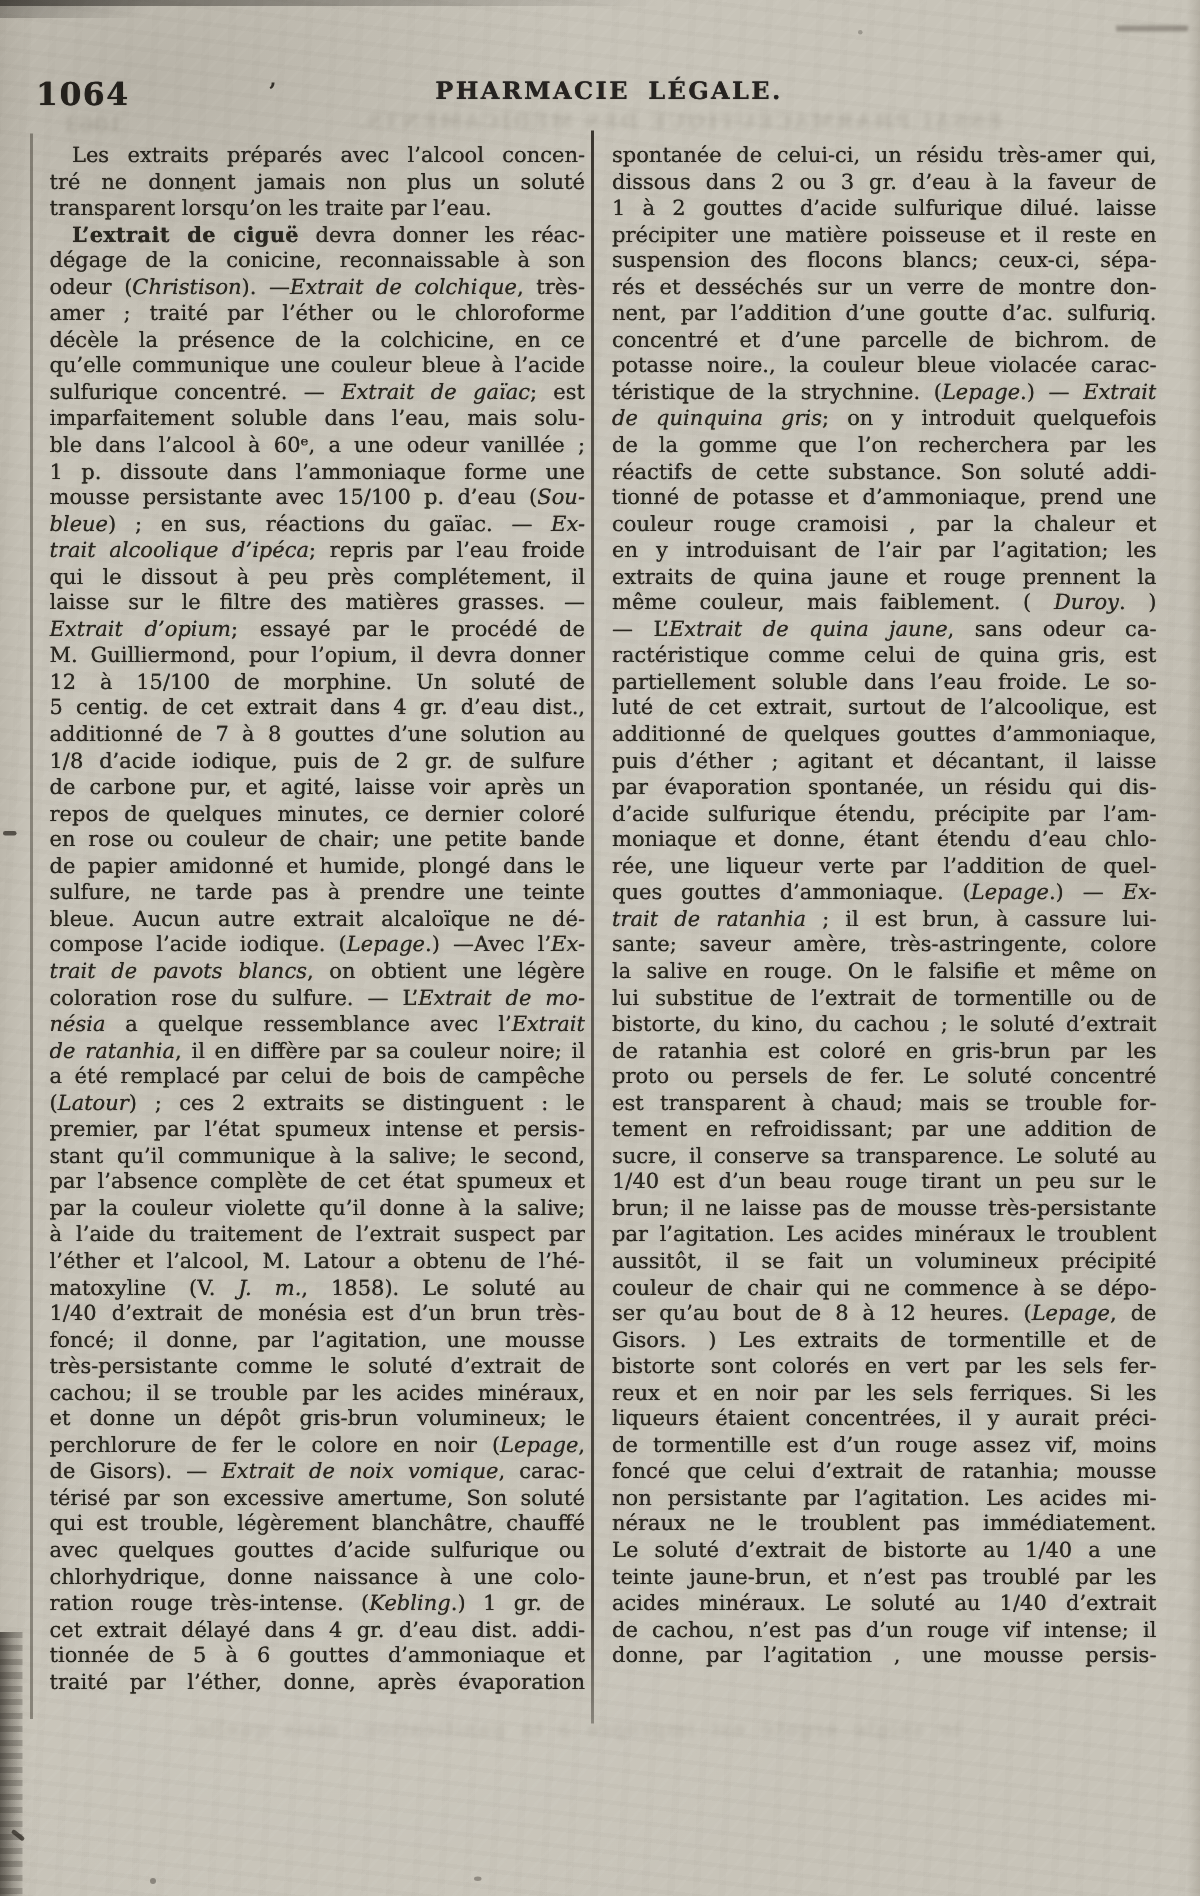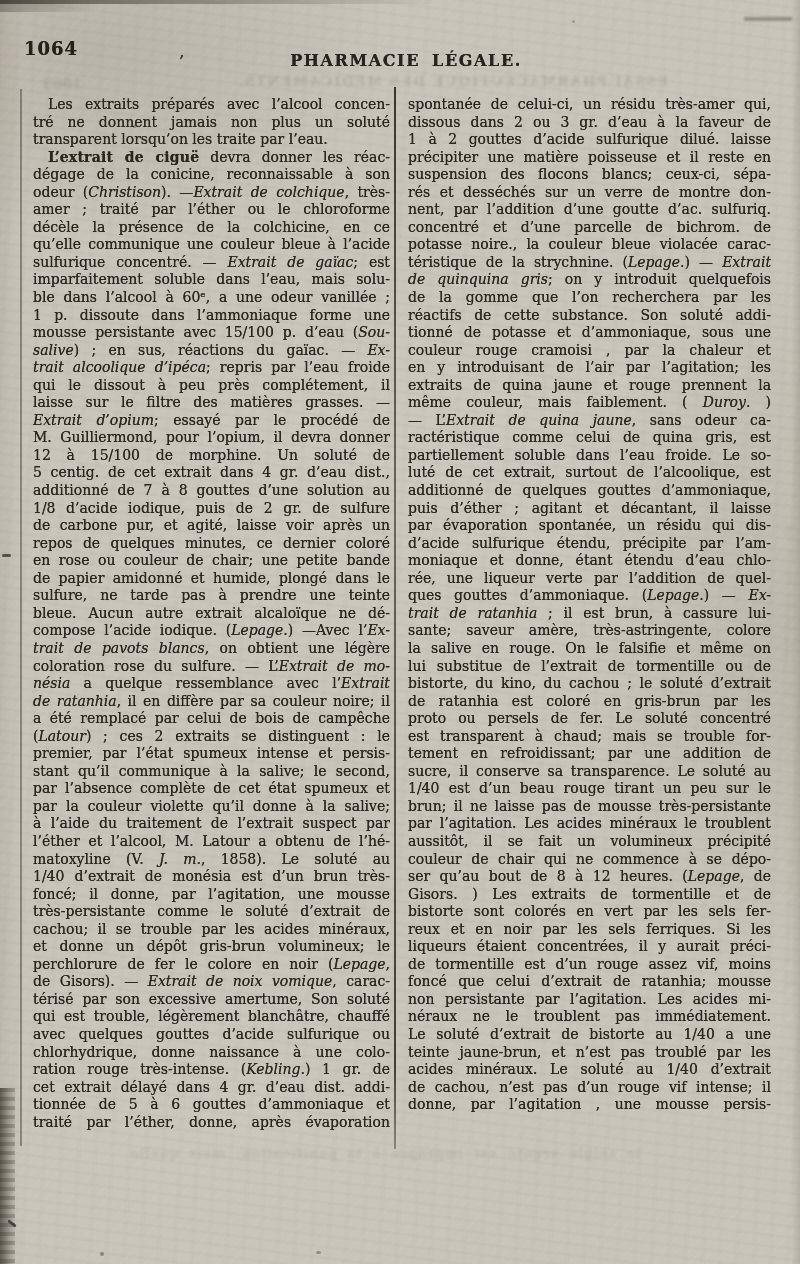--- a/index.html
+++ b/index.html
@@ -29,21 +29,21 @@
   .topedge{position:absolute;left:0;top:0;width:440px;height:4px;
     background:linear-gradient(90deg, rgba(25,22,18,0.55), rgba(25,22,18,0.25) 55%, rgba(25,22,18,0) 100%);}
   .topedge2{position:absolute;left:0;top:0;width:120px;height:12px;
     background:linear-gradient(135deg, rgba(25,22,18,0.30), rgba(25,22,18,0) 80%);}
   .gutter-bottom{position:absolute;left:0;top:1088px;width:15px;height:176px;
     background:
       repeating-linear-gradient(180deg, rgba(30,26,20,0.25) 0 4px, rgba(30,26,20,0.05) 4px 9px),
       linear-gradient(90deg, rgba(30,26,20,0.55), rgba(30,26,20,0.18) 60%, rgba(30,26,20,0) 100%);}
   .right-shade{position:absolute;right:0;top:0;width:9px;height:1264px;background:linear-gradient(270deg, rgba(80,70,55,0.16), rgba(0,0,0,0));}
 
-  .pagenum{position:absolute;left:24px;top:38px;font-size:18px;font-weight:bold;letter-spacing:1px;color:#24211c;text-shadow:0 0 .5px #24211c;}
+  .pagenum{position:absolute;left:24px;top:50px;font-size:21px;font-weight:bold;letter-spacing:1px;color:#24211c;text-shadow:0 0 .5px #24211c;}
   .title{position:absolute;left:12px;right:0;top:51px;text-align:center;font-size:16px;font-weight:bold;
     letter-spacing:1.6px;word-spacing:5px;color:#262320;text-shadow:0 0 .5px #262320;}
   .hdr-mark{position:absolute;left:179px;top:52px;font-size:15px;font-weight:bold;color:#33302a;}
 
   .vrule{position:absolute;left:394px;top:87px;width:2px;height:1062px;
     background:linear-gradient(180deg, rgba(42,38,31,0.9), rgba(42,38,31,0.6) 40%, rgba(42,38,31,0.85) 92%, rgba(42,38,31,0.4));}
   .margin-line{position:absolute;left:20px;top:89px;width:1.5px;height:1057px;background:rgba(48,42,34,0.42);}
 
   .col{position:absolute;top:96px;}
   .col-left{left:33px;width:357px;}
@@ -110,21 +110,21 @@
       <div class="line">dégage de la conicine, reconnaissable à son</div>
       <div class="line">odeur (<i>Christison</i>). —<i>Extrait de colchique</i>, très-</div>
       <div class="line">amer ; traité par l’éther ou le chloroforme</div>
       <div class="line">décèle la présence de la colchicine, en ce</div>
       <div class="line">qu’elle communique une couleur bleue à l’acide</div>
       <div class="line">sulfurique concentré. — <i>Extrait de gaïac</i>; est</div>
       <div class="line">imparfaitement soluble dans l’eau, mais solu-</div>
       <div class="line">ble dans l’alcool à 60ᵉ, a une odeur vanillée ;</div>
       <div class="line">1 p. dissoute dans l’ammoniaque forme une</div>
       <div class="line">mousse persistante avec 15/100 p. d’eau (<i>Sou-</i></div>
-      <div class="line"><i>salive</i>) ; en sus, réactions du gaïac. — <i>Ex-</i></div>
+      <div class="line"><i>bleue</i>) ; en sus, réactions du gaïac. — <i>Ex-</i></div>
       <div class="line"><i>trait alcoolique d’ipéca</i>; repris par l’eau froide</div>
       <div class="line">qui le dissout à peu près complétement, il</div>
       <div class="line">laisse sur le filtre des matières grasses. —</div>
       <div class="line"><i>Extrait d’opium</i>; essayé par le procédé de</div>
       <div class="line">M. Guilliermond, pour l’opium, il devra donner</div>
       <div class="line">12 à 15/100 de morphine. Un soluté de</div>
       <div class="line">5 centig. de cet extrait dans 4 gr. d’eau dist.,</div>
       <div class="line">additionné de 7 à 8 gouttes d’une solution au</div>
       <div class="line">1/8 d’acide iodique, puis de 2 gr. de sulfure</div>
       <div class="line">de carbone pur, et agité, laisse voir après un</div>
@@ -170,21 +170,21 @@
       <div class="line">précipiter une matière poisseuse et il reste en</div>
       <div class="line">suspension des flocons blancs; ceux-ci, sépa-</div>
       <div class="line">rés et desséchés sur un verre de montre don-</div>
       <div class="line">nent, par l’addition d’une goutte d’ac. sulfuriq.</div>
       <div class="line">concentré et d’une parcelle de bichrom. de</div>
       <div class="line">potasse noire., la couleur bleue violacée carac-</div>
       <div class="line">téristique de la strychnine. (<i>Lepage</i>.) — <i>Extrait</i></div>
       <div class="line"><i>de quinquina gris</i>; on y introduit quelquefois</div>
       <div class="line">de la gomme que l’on recherchera par les</div>
       <div class="line">réactifs de cette substance. Son soluté addi-</div>
-      <div class="line">tionné de potasse et d’ammoniaque, sous une</div>
+      <div class="line">tionné de potasse et d’ammoniaque, prend une</div>
       <div class="line">couleur rouge cramoisi , par la chaleur et</div>
       <div class="line">en y introduisant de l’air par l’agitation; les</div>
       <div class="line">extraits de quina jaune et rouge prennent la</div>
       <div class="line">même couleur, mais faiblement. ( <i>Duroy</i>. )</div>
       <div class="line">— L’<i>Extrait de quina jaune</i>, sans odeur ca-</div>
       <div class="line">ractéristique comme celui de quina gris, est</div>
       <div class="line">partiellement soluble dans l’eau froide. Le so-</div>
       <div class="line">luté de cet extrait, surtout de l’alcoolique, est</div>
       <div class="line">additionné de quelques gouttes d’ammoniaque,</div>
       <div class="line">puis d’éther ; agitant et décantant, il laisse</div>

